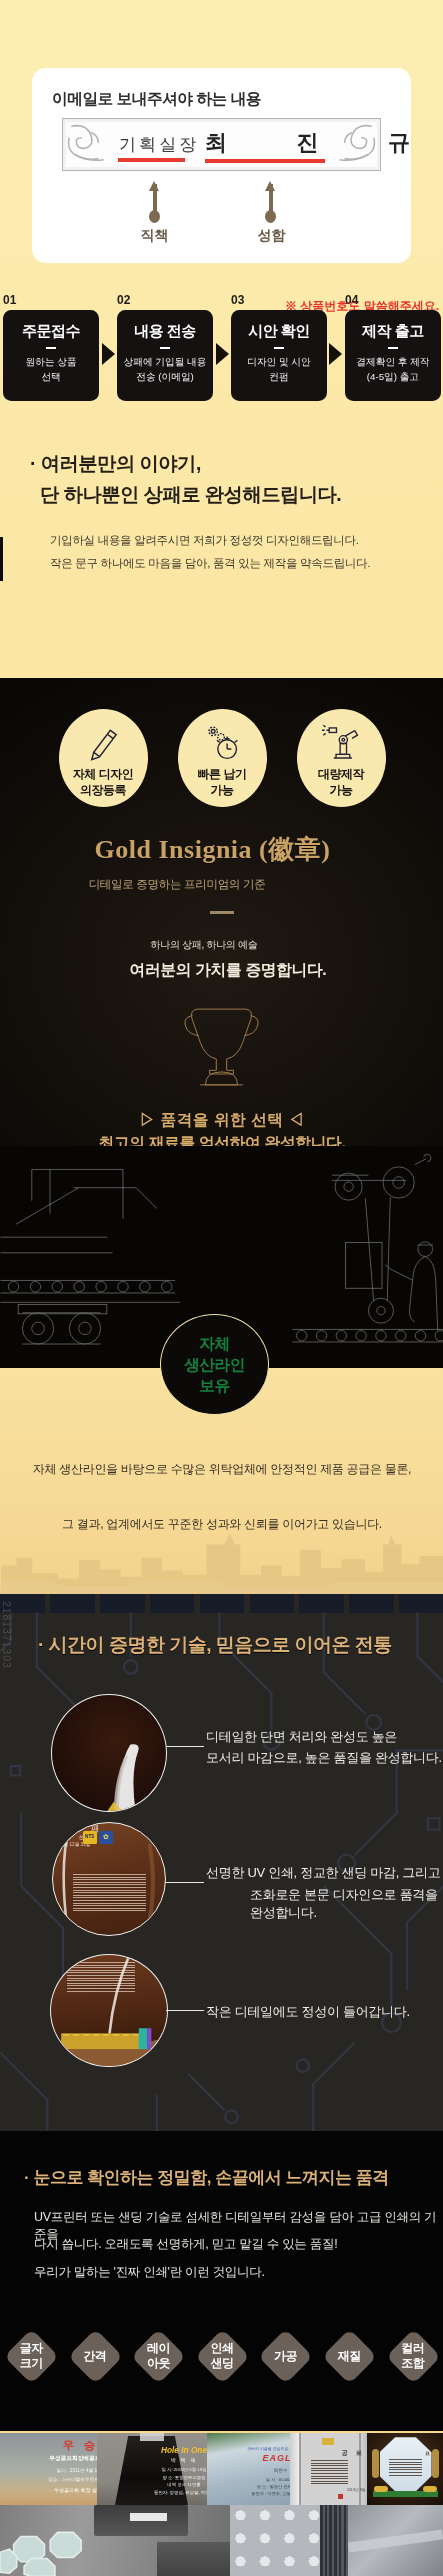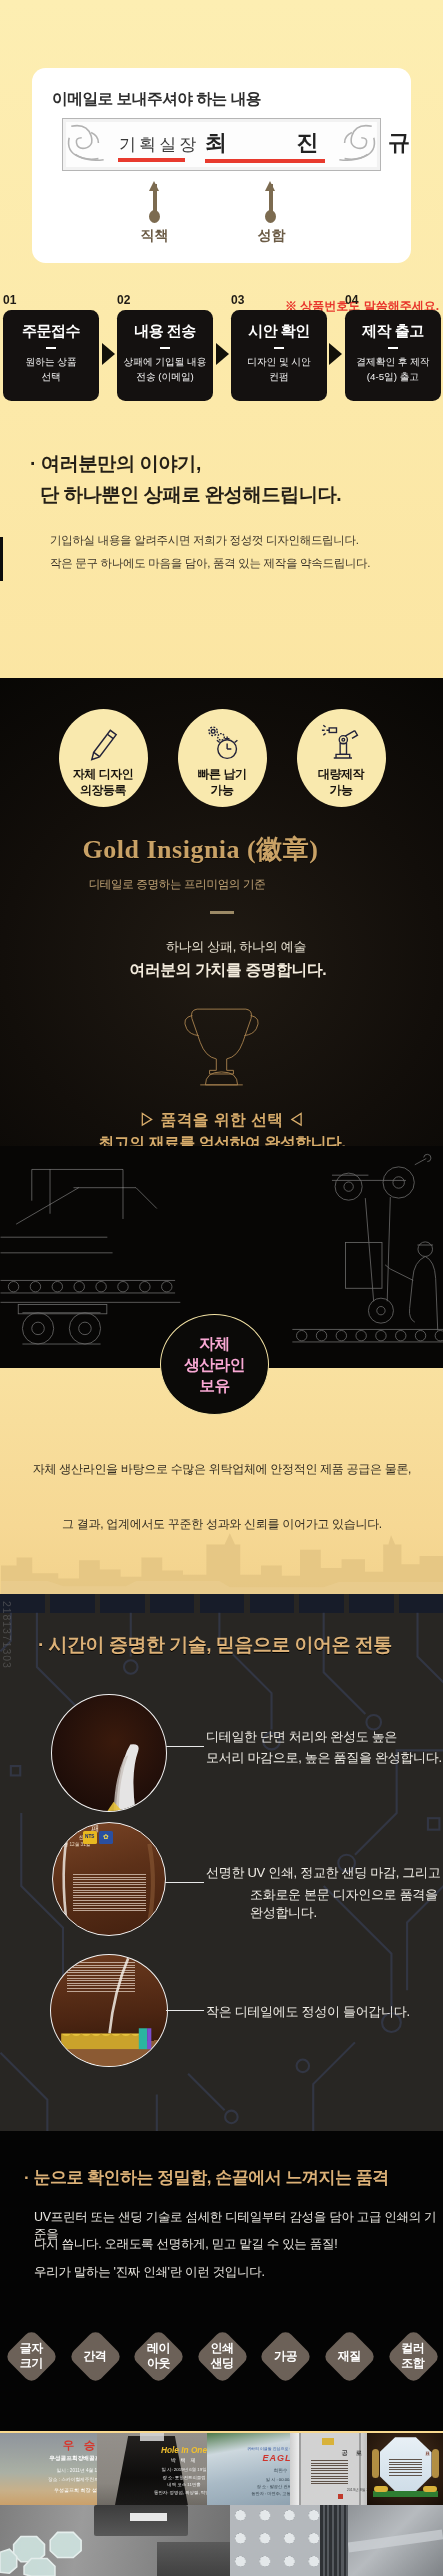--- a/index.html
+++ b/index.html
@@ -41,34 +41,34 @@
   .story-b{left:50px;font-size:11.5px;color:#3c352a;letter-spacing:-0.3px;}
   .lstrip{top:537px;left:0;width:2.6px;height:44px;background:#0c0c0c;}
 
   
   .sec-black1{top:631px;left:0;width:444px;height:514px;
       background:radial-gradient(ellipse 90% 70% at 50% 55%,#201a13 0%,#120e0a 55%,#070604 100%);margin-top:47px;}
   .feat-row{position:absolute;top:31px;left:0;width:444px;display:flex;justify-content:center;gap:30px;}
   .feat{width:89px;height:98px;background:#f9e9ae;border-radius:50%;text-align:center;box-sizing:border-box;padding-top:13.6px;}
   .feat svg{display:block;margin:0 auto;}
   .feat .fl{font-size:12px;font-weight:bold;color:#17130e;line-height:16px;margin-top:4.2px;letter-spacing:-0.5px;}
-  .gi-title{top:154px;left:0;width:401px;text-align:center;font-family:"Liberation Serif",serif;font-size:26px;font-weight:bold;color:#c9a266;text-shadow:0 0.5px 0.5px #00000088;letter-spacing:0.5px;}
+  .gi-title{top:154px;left:12px;width:401px;text-align:center;font-family:"Liberation Serif",serif;font-size:26px;font-weight:bold;color:#c9a266;text-shadow:0 0.5px 0.5px #00000088;letter-spacing:0.5px;}
   .gi-sub{top:199px;left:0;width:354px;text-align:center;font-size:11.5px;color:#c2a476;letter-spacing:-0.3px;}
   .gi-div{top:233px;left:210px;width:24px;height:2.6px;background:#9c8a66;}
-  .gi-tag1{top:260px;left:0;width:408px;text-align:center;font-size:13px;color:#e5dece;letter-spacing:-0.3px;padding-left:32px;}
+  .gi-tag1{top:260px;left:0;width:408px;text-align:center;font-size:10px;color:#e5dece;letter-spacing:-0.3px;}
   .gi-tag2{top:282px;left:6px;width:444px;text-align:center;font-size:15.7px;font-weight:bold;color:#f4ecdd;letter-spacing:-0.3px;}
   .gi-trophy{top:328px;left:177px;}
   .gi-c1{top:432px;left:0;width:444px;text-align:center;font-size:15.7px;font-weight:bold;color:#d7ac6b;letter-spacing:0.5px;}
   .gi-c2{top:455px;left:0;width:444px;text-align:center;font-size:15.7px;font-weight:bold;color:#d7ac6b;letter-spacing:-0.3px;}
 
   
   .sec-fact{top:1146px;left:0;width:444px;height:222px;background:#070605;}
   .badge{top:1314px;left:160px;width:109px;height:101px;background:#0b0a08;border:1.6px solid #f4e3a4;border-radius:50%;
          text-align:center;box-sizing:border-box;padding-top:18px;z-index:5;}
-  .badge div{font-size:15.7px;font-weight:bold;color:#f9a8d4;line-height:21px;letter-spacing:-0.5px;}
+  .badge div{font-size:15.7px;font-weight:bold;color:#15803d;line-height:21px;letter-spacing:-0.5px;}
 
   
   .sec-cream2{top:1368px;left:0;width:444px;height:226px;background:linear-gradient(180deg,#f9e1a0 0%,#f6d894 70%,#f2d28c 100%);}
   .prod-b{left:0;width:444px;text-align:center;font-size:12px;color:#332d22;letter-spacing:-0.3px;}
   .skyline{position:absolute;bottom:0;left:0;}
 
   
   .sec-circuit{top:1594px;left:0;width:444px;height:537px;background:#282623;overflow:hidden;}
   .filmstrip{position:absolute;top:0;left:0;width:444px;height:19px;display:flex;gap:5.2px;}
   .filmstrip i{flex:1;background:#171c29;}

